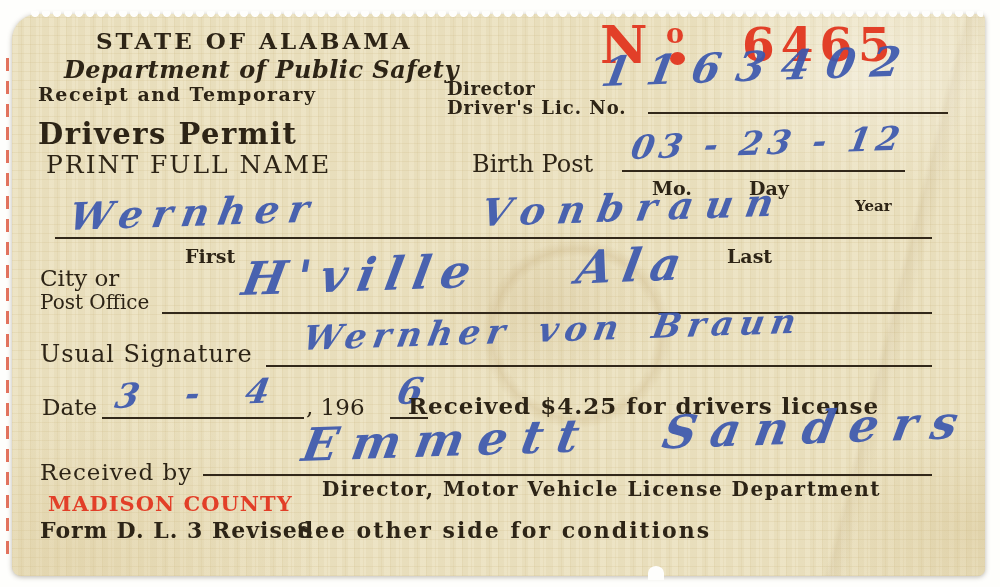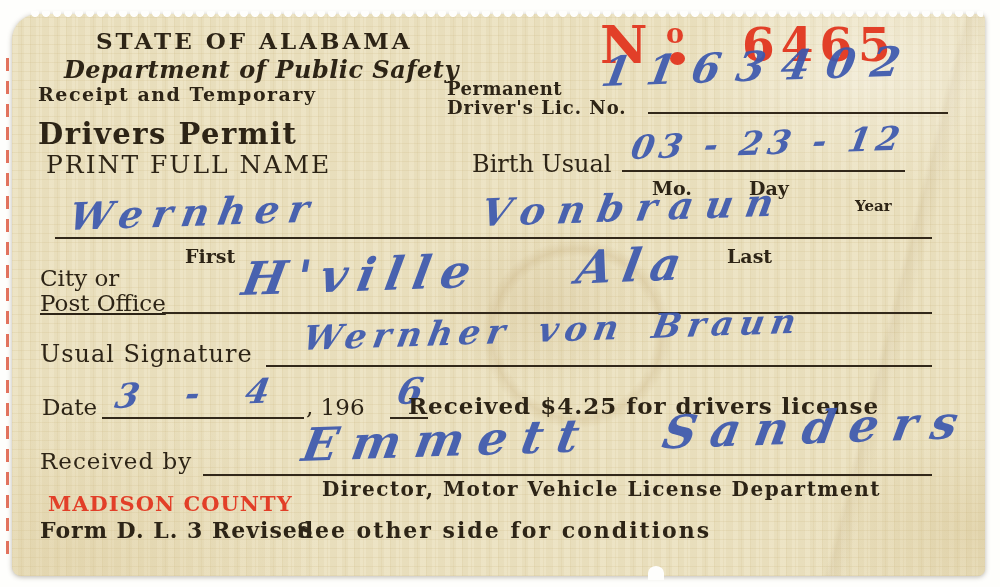--- a/index.html
+++ b/index.html
@@ -89,40 +89,40 @@
   
   .name-first    { left:66px;  top:194px; font-size:38px; letter-spacing:9px; }
   .name-last     { left:478px; top:190px; font-size:38px; letter-spacing:12px; }
   .name-line     { left:55px;  top:237px; width:877px; }
   .lbl-first     { left:185px; top:245px; font-size:19px; }
   .lbl-middle    { left:383px; top:245px; font-size:19px; }
   .lbl-last      { left:727px; top:245px; font-size:19px; }
 
   
   .city-1        { left:40px;  top:265px; font-size:23px; }
-  .city-2        { left:40px;  top:290px; font-size:23px;text-decoration:underline; }
+  .city-2        { left:40px;  top:290px; font-size:20px; }
   .city-line     { left:162px; top:312px; width:770px; }
   .city-value    { left:238px; top:252px; font-size:46px; letter-spacing:10px; word-spacing:70px; }
 
   
   .sig-label     { left:40px;  top:340px; font-size:24px; letter-spacing:1px; }
   .sig-line      { left:266px; top:365px; width:666px; }
   .sig-value     { left:300px; top:318px; font-size:34px; letter-spacing:6px; word-spacing:10px; }
 
   
   .date-label    { left:42px;  top:394px; font-size:23px; }
   .date-line     { left:102px; top:417px; width:202px; }
   .date-value    { left:112px; top:376px; font-size:34px; word-spacing:34px; }
   .year-prefix   { left:306px; top:394px; font-size:23px; }
   .year-line     { left:390px; top:417px; width:38px; }
   .year-value    { left:394px; top:370px; font-size:36px; }
   .fee-text      { left:408px; top:392px; font-size:23px; letter-spacing:1px; font-weight:600; }
 
   
-  .recby-label   { left:40px;  top:448px; font-size:23px; letter-spacing:1px;text-align:right; }
+  .recby-label   { left:40px;  top:459px; font-size:23px; letter-spacing:1px;text-align:right; }
   .recby-line    { left:203px; top:474px; width:729px; }
   .recby-value   { left:298px; top:418px; font-size:46px; letter-spacing:14px; word-spacing:40px; }
   .director      { left:322px; top:477px; font-size:20px; letter-spacing:1.5px; font-weight:600; }
 
   
   .county        { left:48px;  top:491px; font-size:21px; letter-spacing:1px; font-weight:bold; }
   .form-num      { left:40px;  top:517px; font-size:22px; letter-spacing:1px; font-weight:600; }
   .conditions    { left:297px; top:517px; font-size:22px; letter-spacing:2px; font-weight:600; }
 </style>
 </head>
@@ -138,26 +138,26 @@
   <div class="t bold dept-title">Department of Public Safety</div>
   <div class="t bold receipt-1">Receipt and Temporary</div>
   <div class="t bold receipt-2">Drivers Permit</div>
   <div class="t print-name">PRINT FULL NAME</div>
 
   <div class="t red serial-n">N</div>
   <div class="t red serial-o">o</div>
   <div class="serial-dot"></div>
   <div class="t red serial-num">6465</div>
 
-  <div class="t bold perm-1">Permanent</div>
+  <div class="t bold perm-1">Director</div>
   <div class="t bold perm-2">Driver's Lic. No.</div>
   <div class="line lic-line"></div>
   <div class="hand lic-value">1163402</div>
 
-  <div class="t birth-label">Birth Usual</div>
+  <div class="t birth-label">Birth Post</div>
   <div class="line birth-line"></div>
   <div class="hand birth-value">03 - 23 - 12</div>
   <div class="t bold col-mo">Mo.</div>
   <div class="t bold col-day">Day</div>
   <div class="t bold col-year">Year</div>
 
   <div class="hand name-first">Wernher</div>
   <div class="hand name-last">Vonbraun</div>
   <div class="line name-line"></div>
   <div class="t bold lbl-first">First</div>

